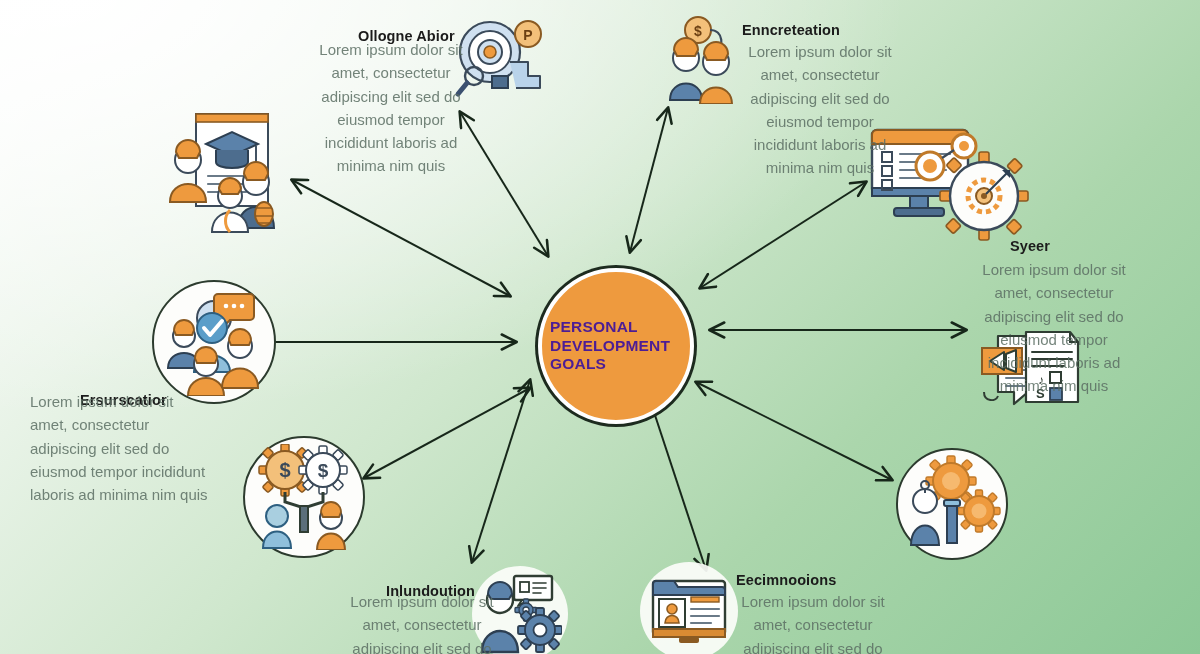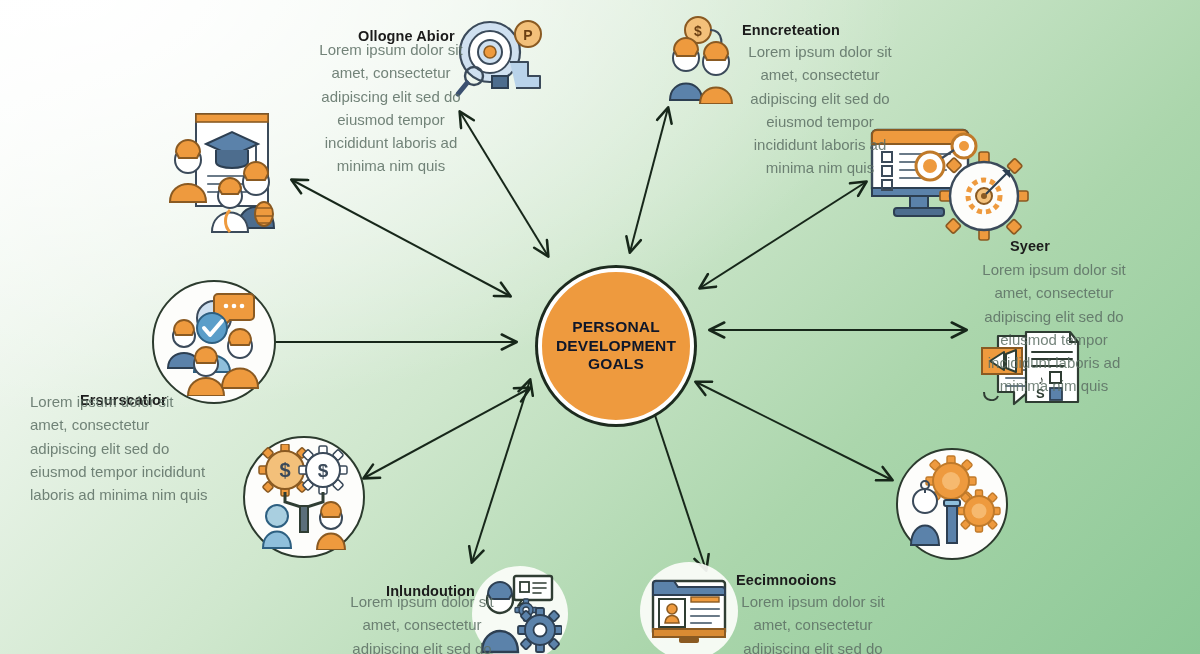--- a/index.html
+++ b/index.html
@@ -28,25 +28,24 @@
     border-radius: 50%;
     background: #ee9a3e;
     border: 4px solid #ffffff;
     box-shadow: 0 0 0 3px #1d2b1f;
     display: flex;
     align-items: center;
     justify-content: center;
     z-index: 6;
   }
   #hub .hub-text {
-    text-align: center;
     font-weight: bold;
     font-size: 15.5px;
     line-height: 1.22;
-    color: #0f172a;
+    color: #4c1d95;
     letter-spacing: 0.2px;
     padding: 0 8px;
   }
 
   
   #arrows {
     position: absolute;
     left: 0; top: 0;
     width: 1200px; height: 654px;
     z-index: 2;

